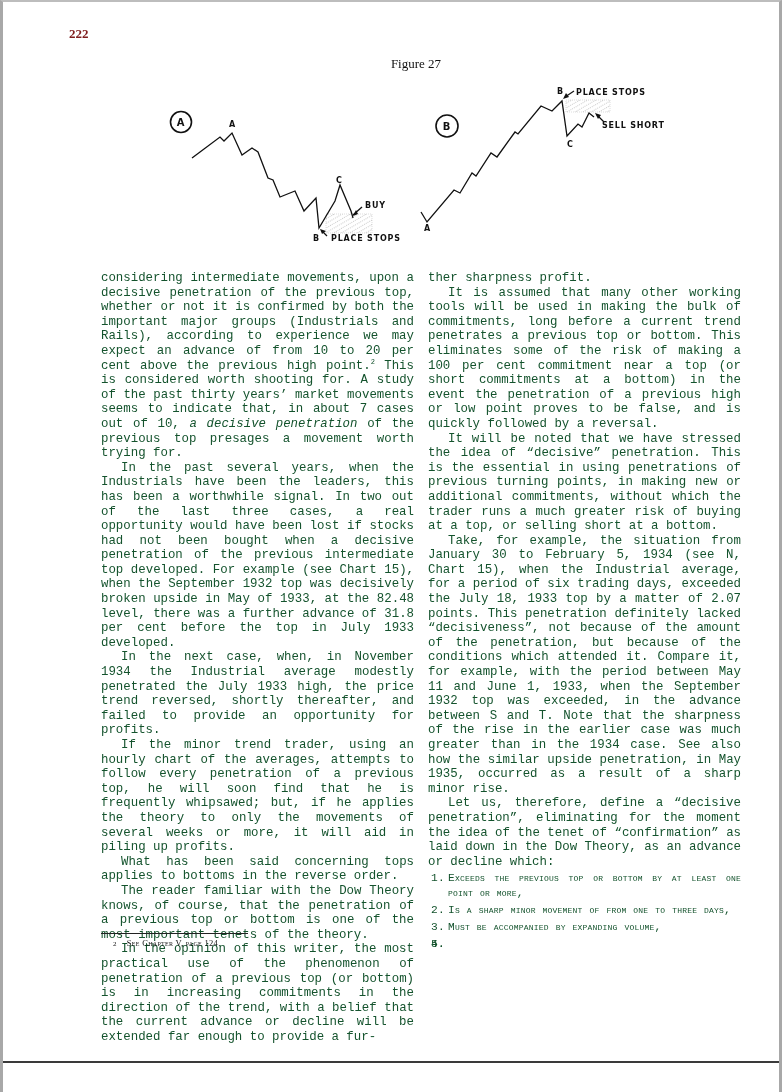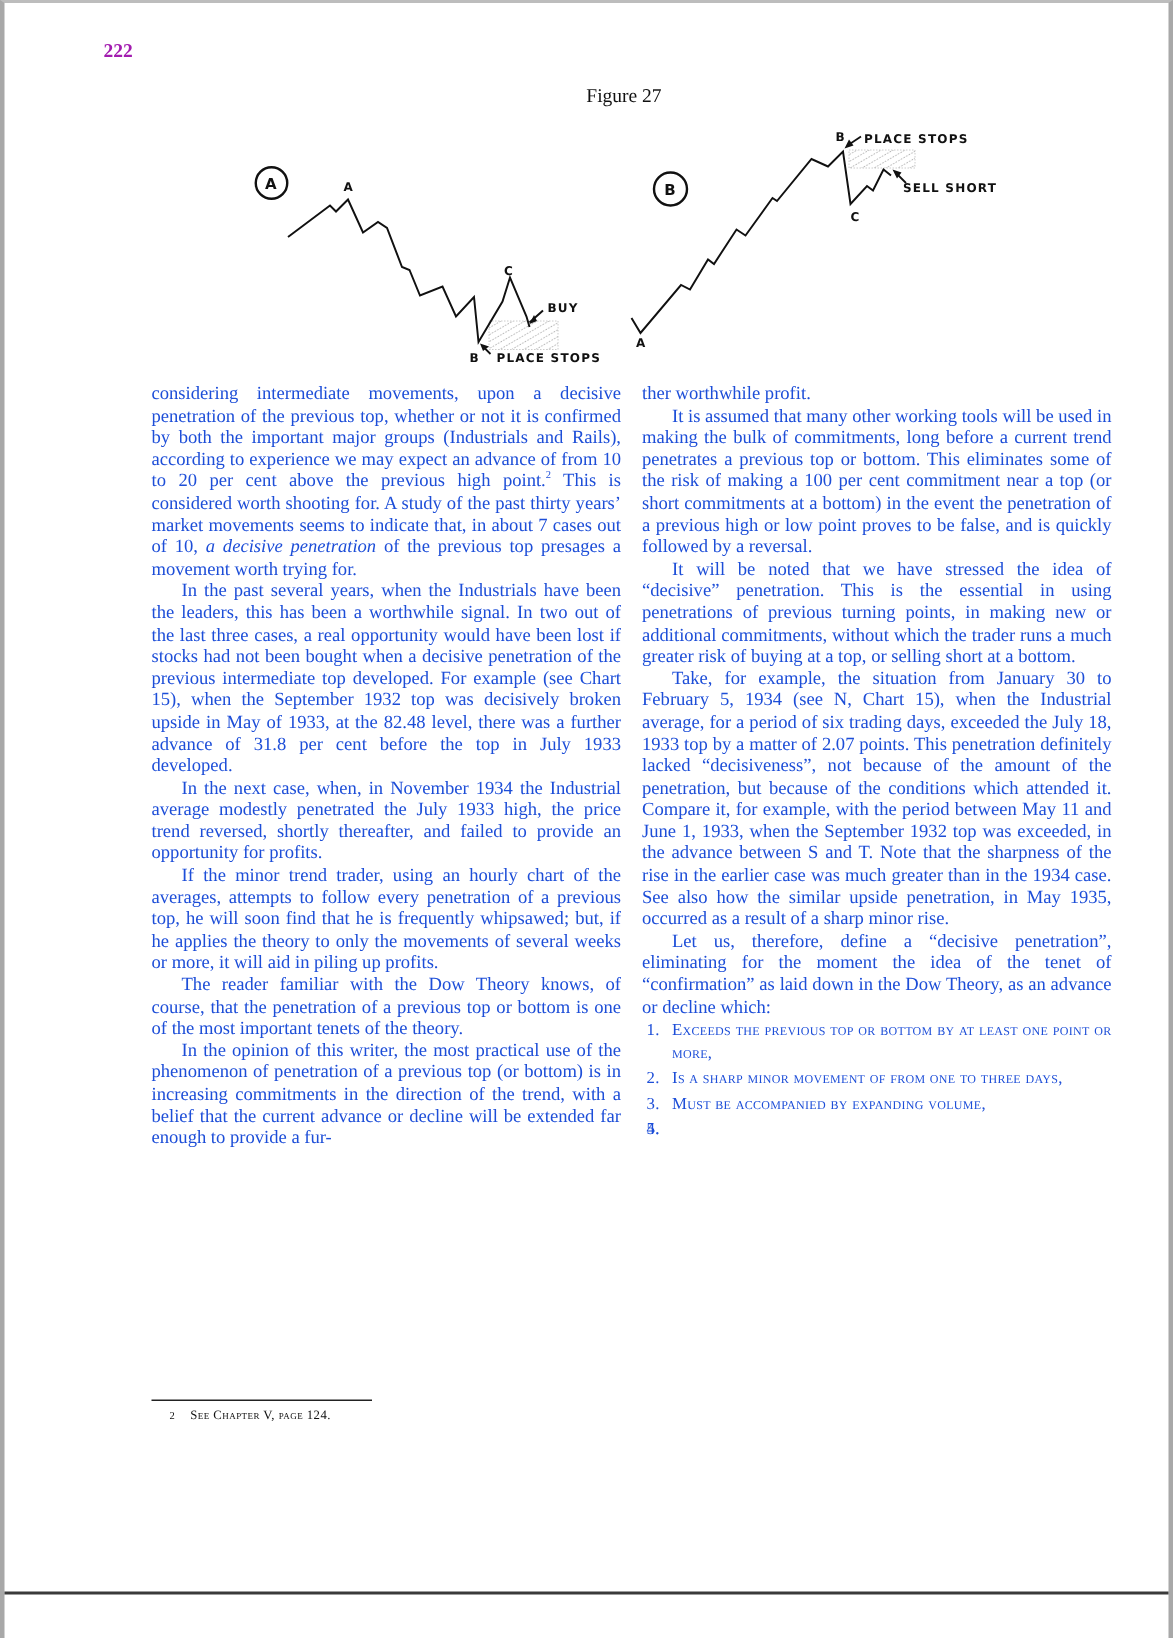--- a/index.html
+++ b/index.html
@@ -6,31 +6,31 @@
     body { width:782px; height:1092px; position:relative; overflow:hidden; }
     .frame {
       position:absolute; left:0; top:0; width:782px; height:1092px;
       box-sizing:border-box;
       border-left:3px solid #a8a8a8; border-right:3px solid #a8a8a8; border-top:2px solid #bdbdbd;
       background:#ffffff;
     }
     .bottom-rule { position:absolute; left:3px; right:3px; top:1061px; height:2px; background:#3a3a3a; }
     .page-number {
       position:absolute; left:69px; top:26px;
-      font-family:"Liberation Serif", serif; font-weight:bold; font-size:13px; color:#a21caf;
+      font-family:"Liberation Serif", serif; font-weight:bold; font-size:13px; color:#7f1d1d;
     }
     .figure-title {
       position:absolute; left:0; width:832px; top:56px; text-align:center;
       font-family:"Liberation Serif", serif; font-size:13px; color:#111;
     }
     .figure { position:absolute; left:0; top:0; width:782px; height:260px; }
     .fig-label { font-family:"DejaVu Sans", sans-serif; font-size:8px; font-weight:bold; fill:#111; letter-spacing:0.8px; }
     .col {
-      position:absolute; top:255px; width:313px;
-      font-family:Liberation Serif, serif; font-size:12.4px; line-height:14.6px; color:#1d4ed8;
+      position:absolute; top:271px; width:313px;
+      font-family:Liberation Mono, monospace; font-size:12.4px; line-height:14.6px; color:#14532d;
       text-align:justify; hyphens:manual;
     }
     .col.left { left:101px; }
     .col.right { left:428px; }
     .col p { margin:0; }
     .col p.indent { text-indent:20px; }
     .col em { font-style:italic; }
     .list { margin:2px 0 0 0; padding:0; list-style:none; }
     .list li { position:relative; padding-left:20px; margin:0 0 2px 0;
       font-variant:small-caps; font-size:11.2px; line-height:15px; letter-spacing:0.2px; }
@@ -101,26 +101,27 @@
     </g>
     <text class="fig-label" x="602" y="128">SELL SHORT</text>
   </g>
 </svg>
 
 <div class="col left">
   <p><span>considering intermediate movements, upon a decisive penetration of the previous top, whether or not it is confirmed by both the important major groups (Industrials and Rails), according to experience we may expect an advance of from 10 to 20 per cent above the previous high point.</span><sup>2</sup><span> This is considered worth shooting for. A study of the past thirty years’ market movements seems to indicate that, in about 7 cases out of 10, </span><em>a decisive penetration</em><span> of the previous top presages a movement worth trying for.</span></p>
   <p class="indent">In the past several years, when the Industrials have been the leaders, this has been a worthwhile signal. In two out of the last three cases, a real opportunity would have been lost if stocks had not been bought when a decisive penetration of the previous intermediate top developed. For example (see Chart 15), when the September 1932 top was decisively broken upside in May of 1933, at the 82.48 level, there was a further advance of 31.8 per cent before the top in July 1933 developed.</p>
   <p class="indent">In the next case, when, in November 1934 the Industrial average modestly penetrated the July 1933 high, the price trend reversed, shortly thereafter, and failed to provide an opportunity for profits.</p>
   <p class="indent">If the minor trend trader, using an hourly chart of the averages, attempts to follow every penetration of a previous top, he will soon find that he is frequently whipsawed; but, if he applies the theory to only the movements of several weeks or more, it will aid in piling up profits.</p>
+  <p class="indent">What has been said concerning tops applies to bottoms in the reverse order.</p>
   <p class="indent">The reader familiar with the Dow Theory knows, of course, that the penetration of a previous top or bottom is one of the most important tenets of the theory.</p>
   <p class="indent">In the opinion of this writer, the most practical use of the phenomenon of penetration of a previous top (or bottom) is in increasing commitments in the direction of the trend, with a belief that the current advance or decline will be extended far enough to provide a fur-</p>
 </div>
 
 <div class="col right">
-  <p>ther worthwhile profit.</p>
+  <p>ther sharpness profit.</p>
   <p class="indent">It is assumed that many other working tools will be used in making the bulk of commitments, long before a current trend penetrates a previous top or bottom. This eliminates some of the risk of making a 100 per cent commitment near a top (or short commitments at a bottom) in the event the penetration of a previous high or low point proves to be false, and is quickly followed by a reversal.</p>
   <p class="indent">It will be noted that we have stressed the idea of “decisive” penetration. This is the essential in using penetrations of previous turning points, in making new or additional commitments, without which the trader runs a much greater risk of buying at a top, or selling short at a bottom.</p>
   <p class="indent">Take, for example, the situation from January 30 to February 5, 1934 (see N, Chart 15), when the Industrial average, for a period of six trading days, exceeded the July 18, 1933 top by a matter of 2.07 points. This penetration definitely lacked “decisiveness”, not because of the amount of the penetration, but because of the conditions which attended it. Compare it, for example, with the period between May 11 and June 1, 1933, when the September 1932 top was exceeded, in the advance between S and T. Note that the sharpness of the rise in the earlier case was much greater than in the 1934 case. See also how the similar upside penetration, in May 1935, occurred as a result of a sharp minor rise.</p>
   <p class="indent">Let us, therefore, define a “decisive penetration”, eliminating for the moment the idea of the tenet of “confirmation” as laid down in the Dow Theory, as an advance or decline which:</p>
   <ul class="list">
     <li><span class="num">1.</span><span>Exceeds the previous top or bottom by at least one point or more,</span></li>
     <li><span class="num">2.</span><span>Is a sharp minor movement of from one to three days,</span></li>
     <li><span class="num">3.</span><span>Must be accompanied by expanding volume,</span></li>
     <li><span class="num">4.</span></li>
     <li><span class="num">5.</span></li>

